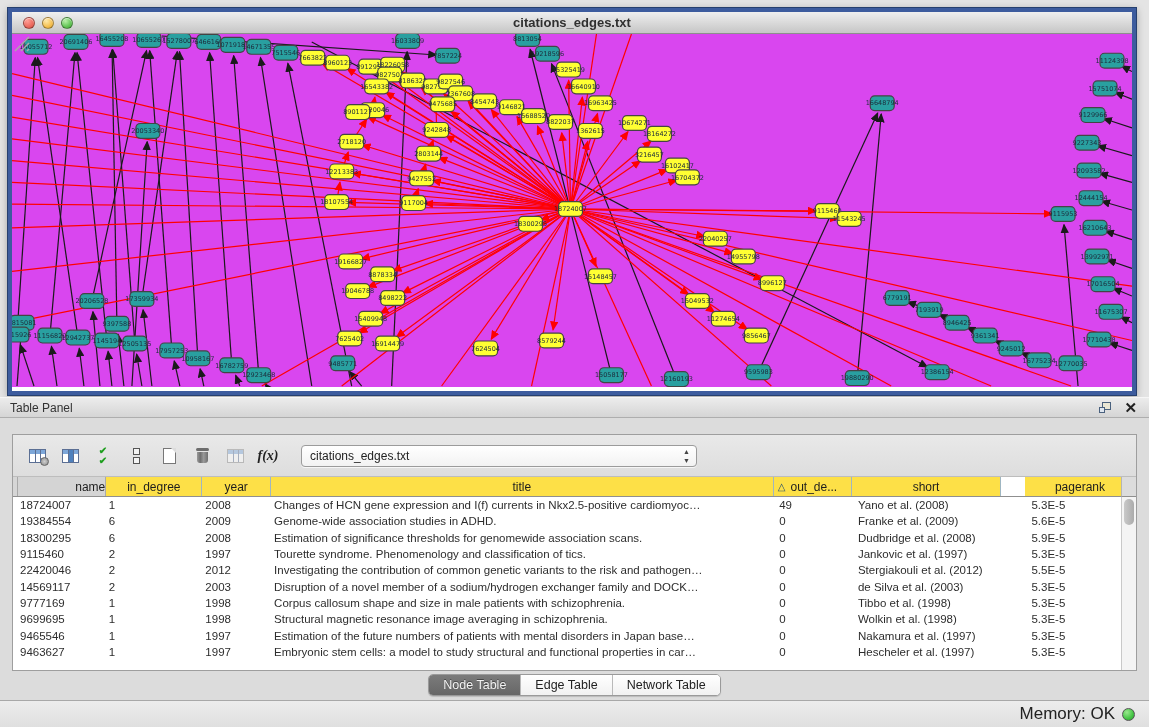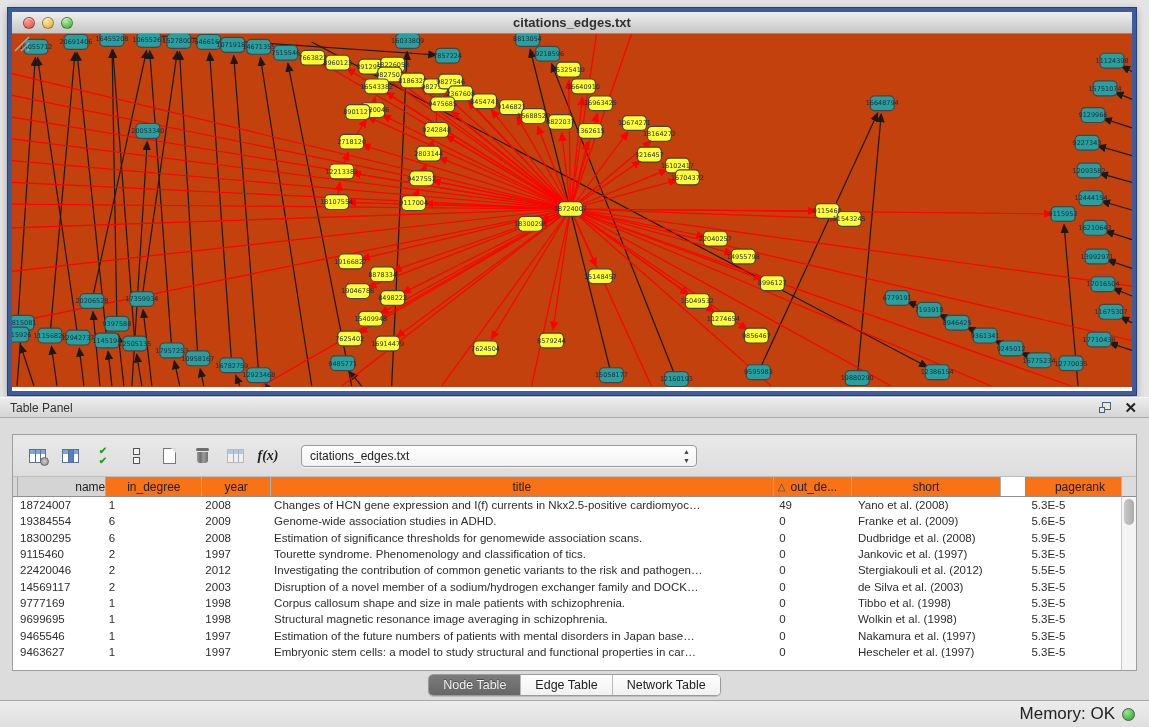--- a/index.html
+++ b/index.html
@@ -13,21 +13,21 @@
   .nettitle { height:22px; background:linear-gradient(#efefef,#d2d2d2 70%,#c6c6c6);
     border-bottom:1px solid #8e8e8e; position:relative; display:flex;
     align-items:center; justify-content:center; }
   .nettitle .wt { font-size:13px; color:#303030; font-weight:bold; }
   .lights { position:absolute; left:11px; top:5px; display:flex; gap:7px; }
   .light { width:12px; height:12px; border-radius:50%; border:1px solid rgba(0,0,0,.35);
     box-shadow:inset 0 1px 1px rgba(255,255,255,.6); }
   .light.r { background:radial-gradient(circle at 35% 30%, #ff9d94,#ec6a5e 60%,#d24b3e); }
   .light.y { background:radial-gradient(circle at 35% 30%, #ffe9a8,#f5bf4f 60%,#d9a434); }
   .light.g { background:radial-gradient(circle at 35% 30%, #b8f0a8,#61c554 60%,#47a83a); }
-  .netcanvas { position:relative; width:100%; height:353px; background:#c2410c; overflow:hidden; }
+  .netcanvas { position:relative; width:100%; height:353px; background:#d946ef; overflow:hidden; }
   .netcanvas svg { position:absolute; left:0; top:0; width:100%; height:100%; }
 
   
   .tp-titlebar { position:absolute; left:0; top:397px; width:1149px; height:21px;
     background:linear-gradient(#ececec,#d5d5d5); border-top:1px solid #f6f6f6;
     border-bottom:1px solid #aeaeae; display:flex; align-items:center; }
   .tp-titlebar .tp-title { font-size:12px; color:#333; padding-left:10px; flex:1; }
   .tp-btns { display:flex; align-items:center; gap:12px; padding-right:12px; }
   .float-ic { position:relative; width:13px; height:12px; display:inline-block; }
   .float-ic i { position:absolute; border:1px solid #4a617e; background:#e9e6d4; }
@@ -49,21 +49,21 @@
     border:1px solid #9b9b9b; border-radius:4px; display:flex; align-items:center;
     font-size:12px; color:#222; padding-left:8px; position:relative;
     box-shadow:0 1px 0 rgba(255,255,255,.7); }
   .combo .steppers { position:absolute; right:6px; top:1px; font-size:7px; color:#444;
     line-height:9px; text-align:center; }
 
   
   .grid { position:absolute; left:0; top:42px; right:0; bottom:0; overflow:hidden; background:#fff; }
   .hdr { display:flex; height:20px; border-bottom:1px solid #8f8f8f; }
   .gut { width:5px; background:#d6d6d6; border-right:1px solid #a9a9a9; }
-  .hcell { background:#f97316; border-right:1px solid #9fb6c2; font-size:12px; color:#1d1d1d;
+  .hcell { background:#fde047; border-right:1px solid #9fb6c2; font-size:12px; color:#1d1d1d;
     display:flex; align-items:center; justify-content:center; overflow:hidden; white-space:nowrap; }
   .hcell.gray { background:#d4d4d4; border-right:1px solid #a9a9a9;justify-content:flex-end; }
   .hcell .sortglyph { font-size:10px; color:#27506e; margin-right:5px; }
   .hcell.sorted { justify-content:flex-start; padding-left:4px; }
   .rows { position:absolute; left:0; top:20px; right:0; bottom:0; }
   .trow { display:flex; height:16.3px; align-items:center; }
   .tcell { font-size:11.5px; color:#2d2d2d; white-space:nowrap; overflow:hidden;
     padding-left:7px; }
   .c0{width:89px;} .c1{width:97px;} .c2{width:69px;} .c3{width:507px;} .c4{width:79px;}
   .c5{width:150px;} .c6{width:112px;margin-left:24px;}

